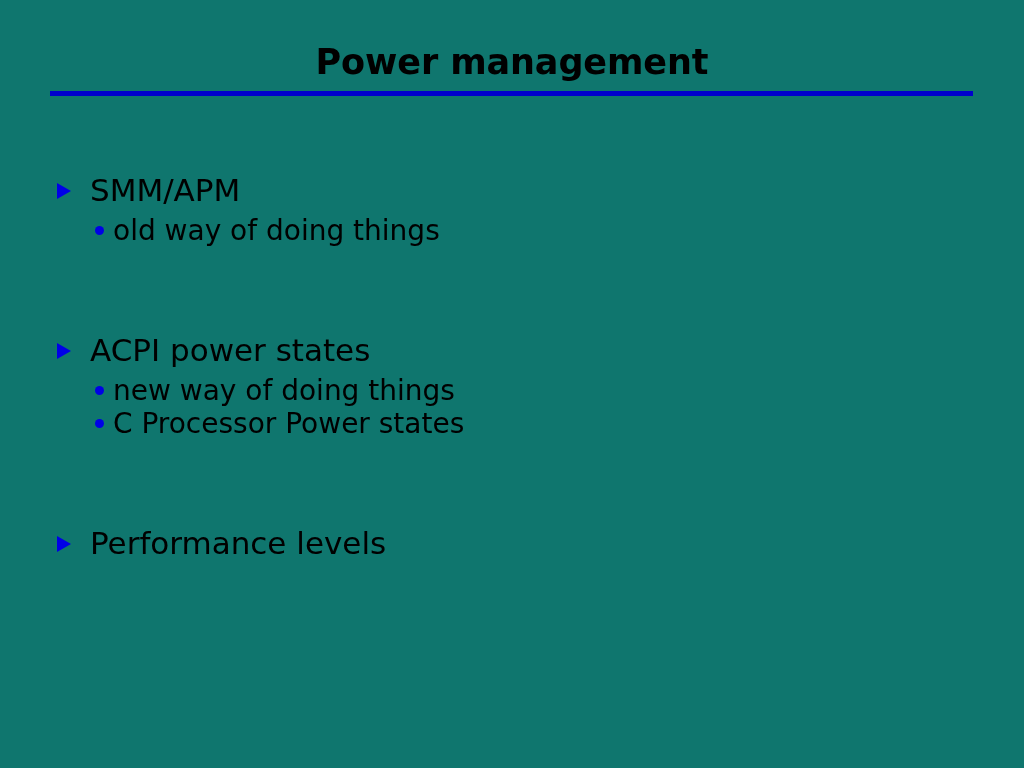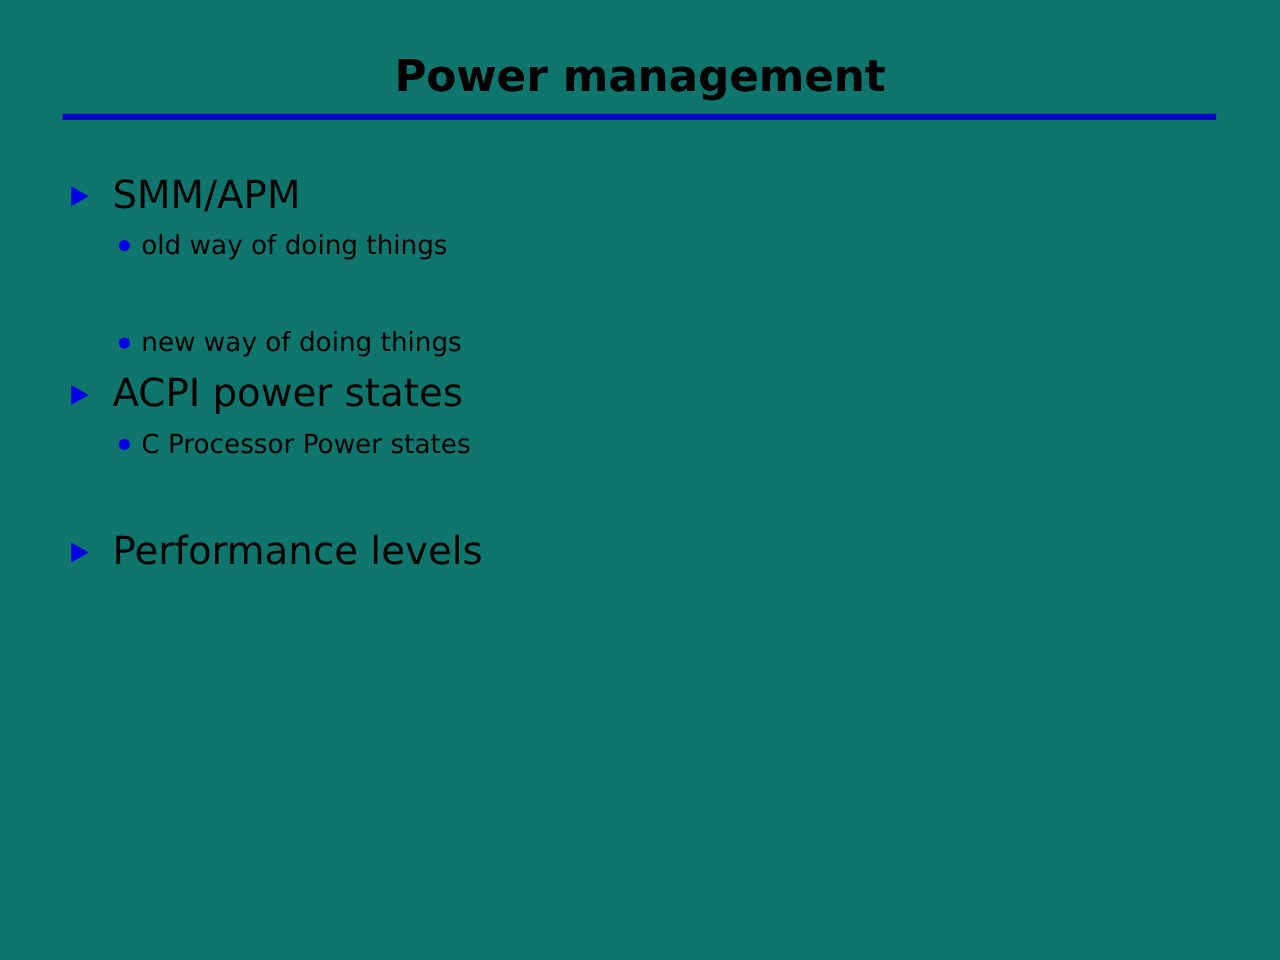--- a/index.html
+++ b/index.html
@@ -70,20 +70,21 @@
     display: block;
   }
 
   
   .lvl1 {
     padding-left: 90px;
     font-size: 31px;
     line-height: 48px;
     color: #000000;
     white-space: nowrap;
+    margin-top: 34px;
   }
   .lvl1 .marker {
     position: absolute;
     left: 57px;
     top: 0;
     line-height: 48px;
     width: 26px;
     height: 48px;
   }
   .tri {
@@ -93,21 +94,21 @@
     width: 0;
     height: 0;
     border-top: 8px solid transparent;
     border-bottom: 8px solid transparent;
     border-left: 14px solid #0000e6;
   }
 
   
   .lvl2 {
     padding-left: 113px;
-    font-size: 21px;
+    font-size: 28px;
     line-height: 33px;
     color: #000000;
     white-space: nowrap;
   }
   .lvl2 .marker {
     position: absolute;
     left: 95px;
     top: 0;
     width: 14px;
     height: 33px;
@@ -142,26 +143,26 @@
 
   <div class="body-block">
     <ul class="outline">
         <li class="item lvl1"><span class="marker">
             <span class="tri"></span>
           </span><span>SMM/APM</span></li>
         <li class="item lvl2"><span class="marker">
             <span class="dot"></span>
           </span><span>old way of doing things</span></li>
         <li class="item spacer"></li>
+        <li class="item lvl1"><span class="marker">
+            <span class="tri"></span>
+          </span><span>ACPI power states</span></li>
         <li class="item lvl2"><span class="marker">
             <span class="dot"></span>
           </span><span>new way of doing things</span></li>
-        <li class="item lvl1"><span class="marker">
-            <span class="tri"></span>
-          </span><span>ACPI power states</span></li>
         <li class="item lvl2"><span class="marker">
             <span class="dot"></span>
           </span><span>C Processor Power states</span></li>
         <li class="item spacer"></li>
         <li class="item lvl1"><span class="marker">
             <span class="tri"></span>
           </span><span>Performance levels</span></li>
       </ul>
   </div>
 

